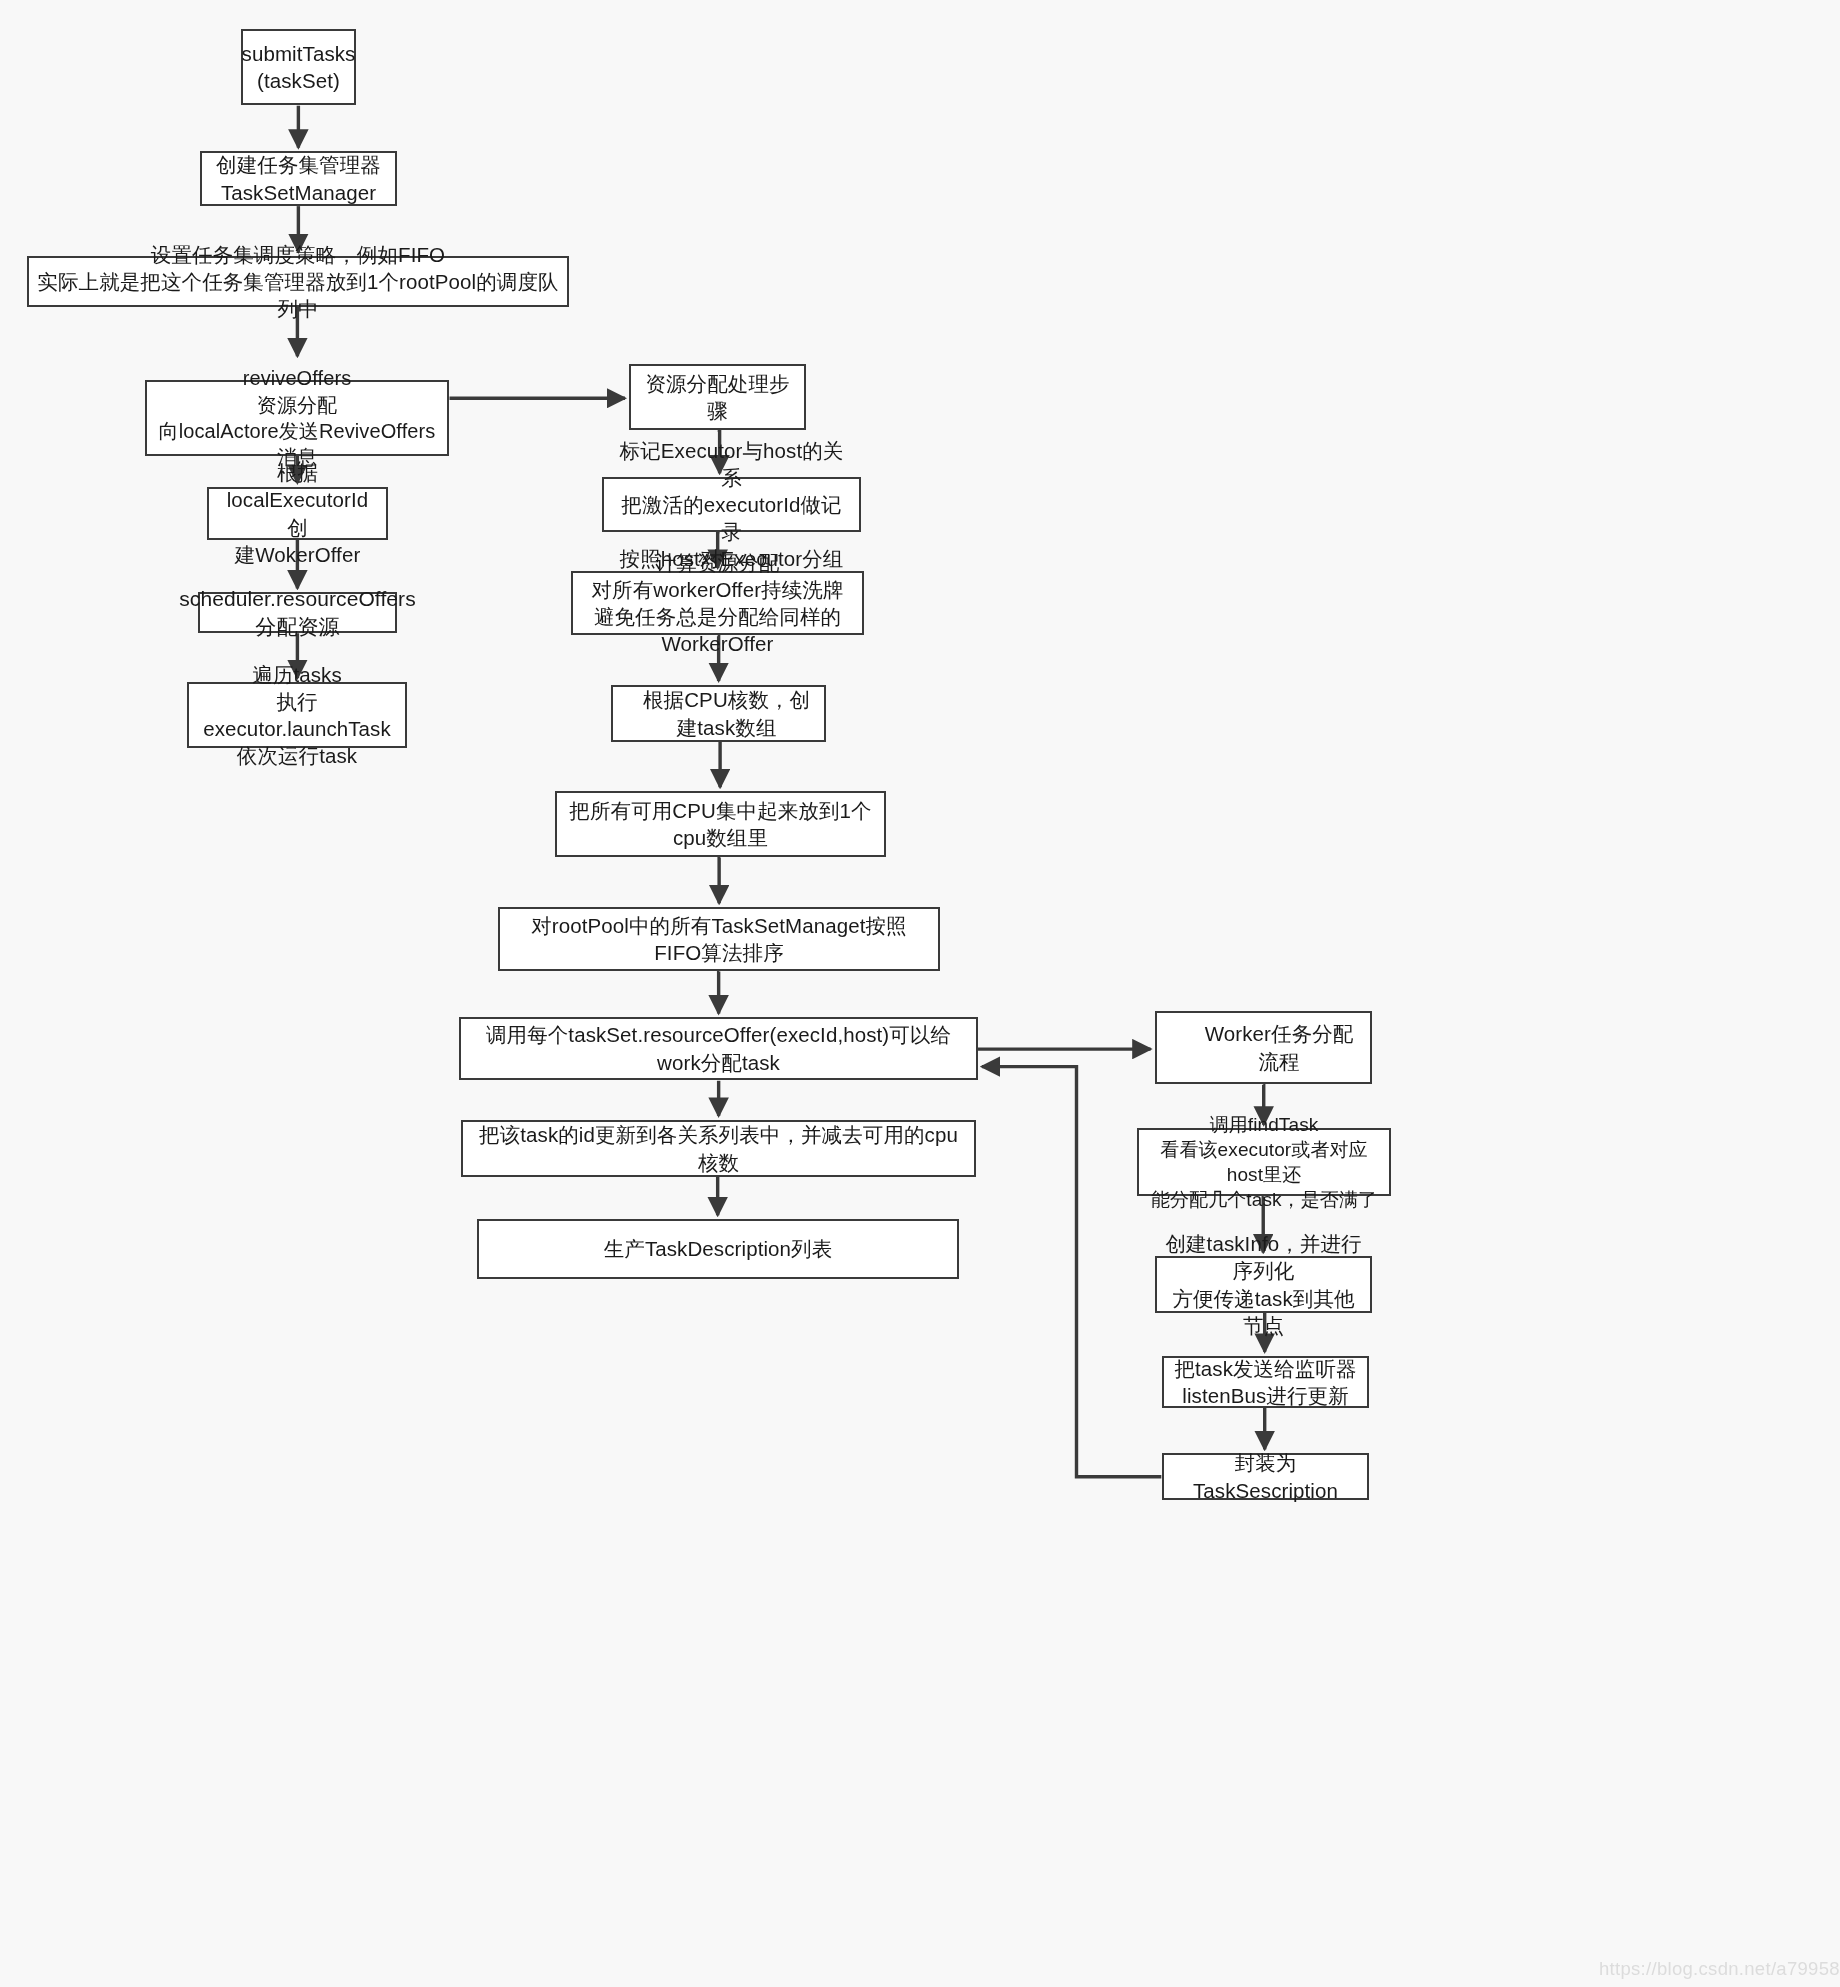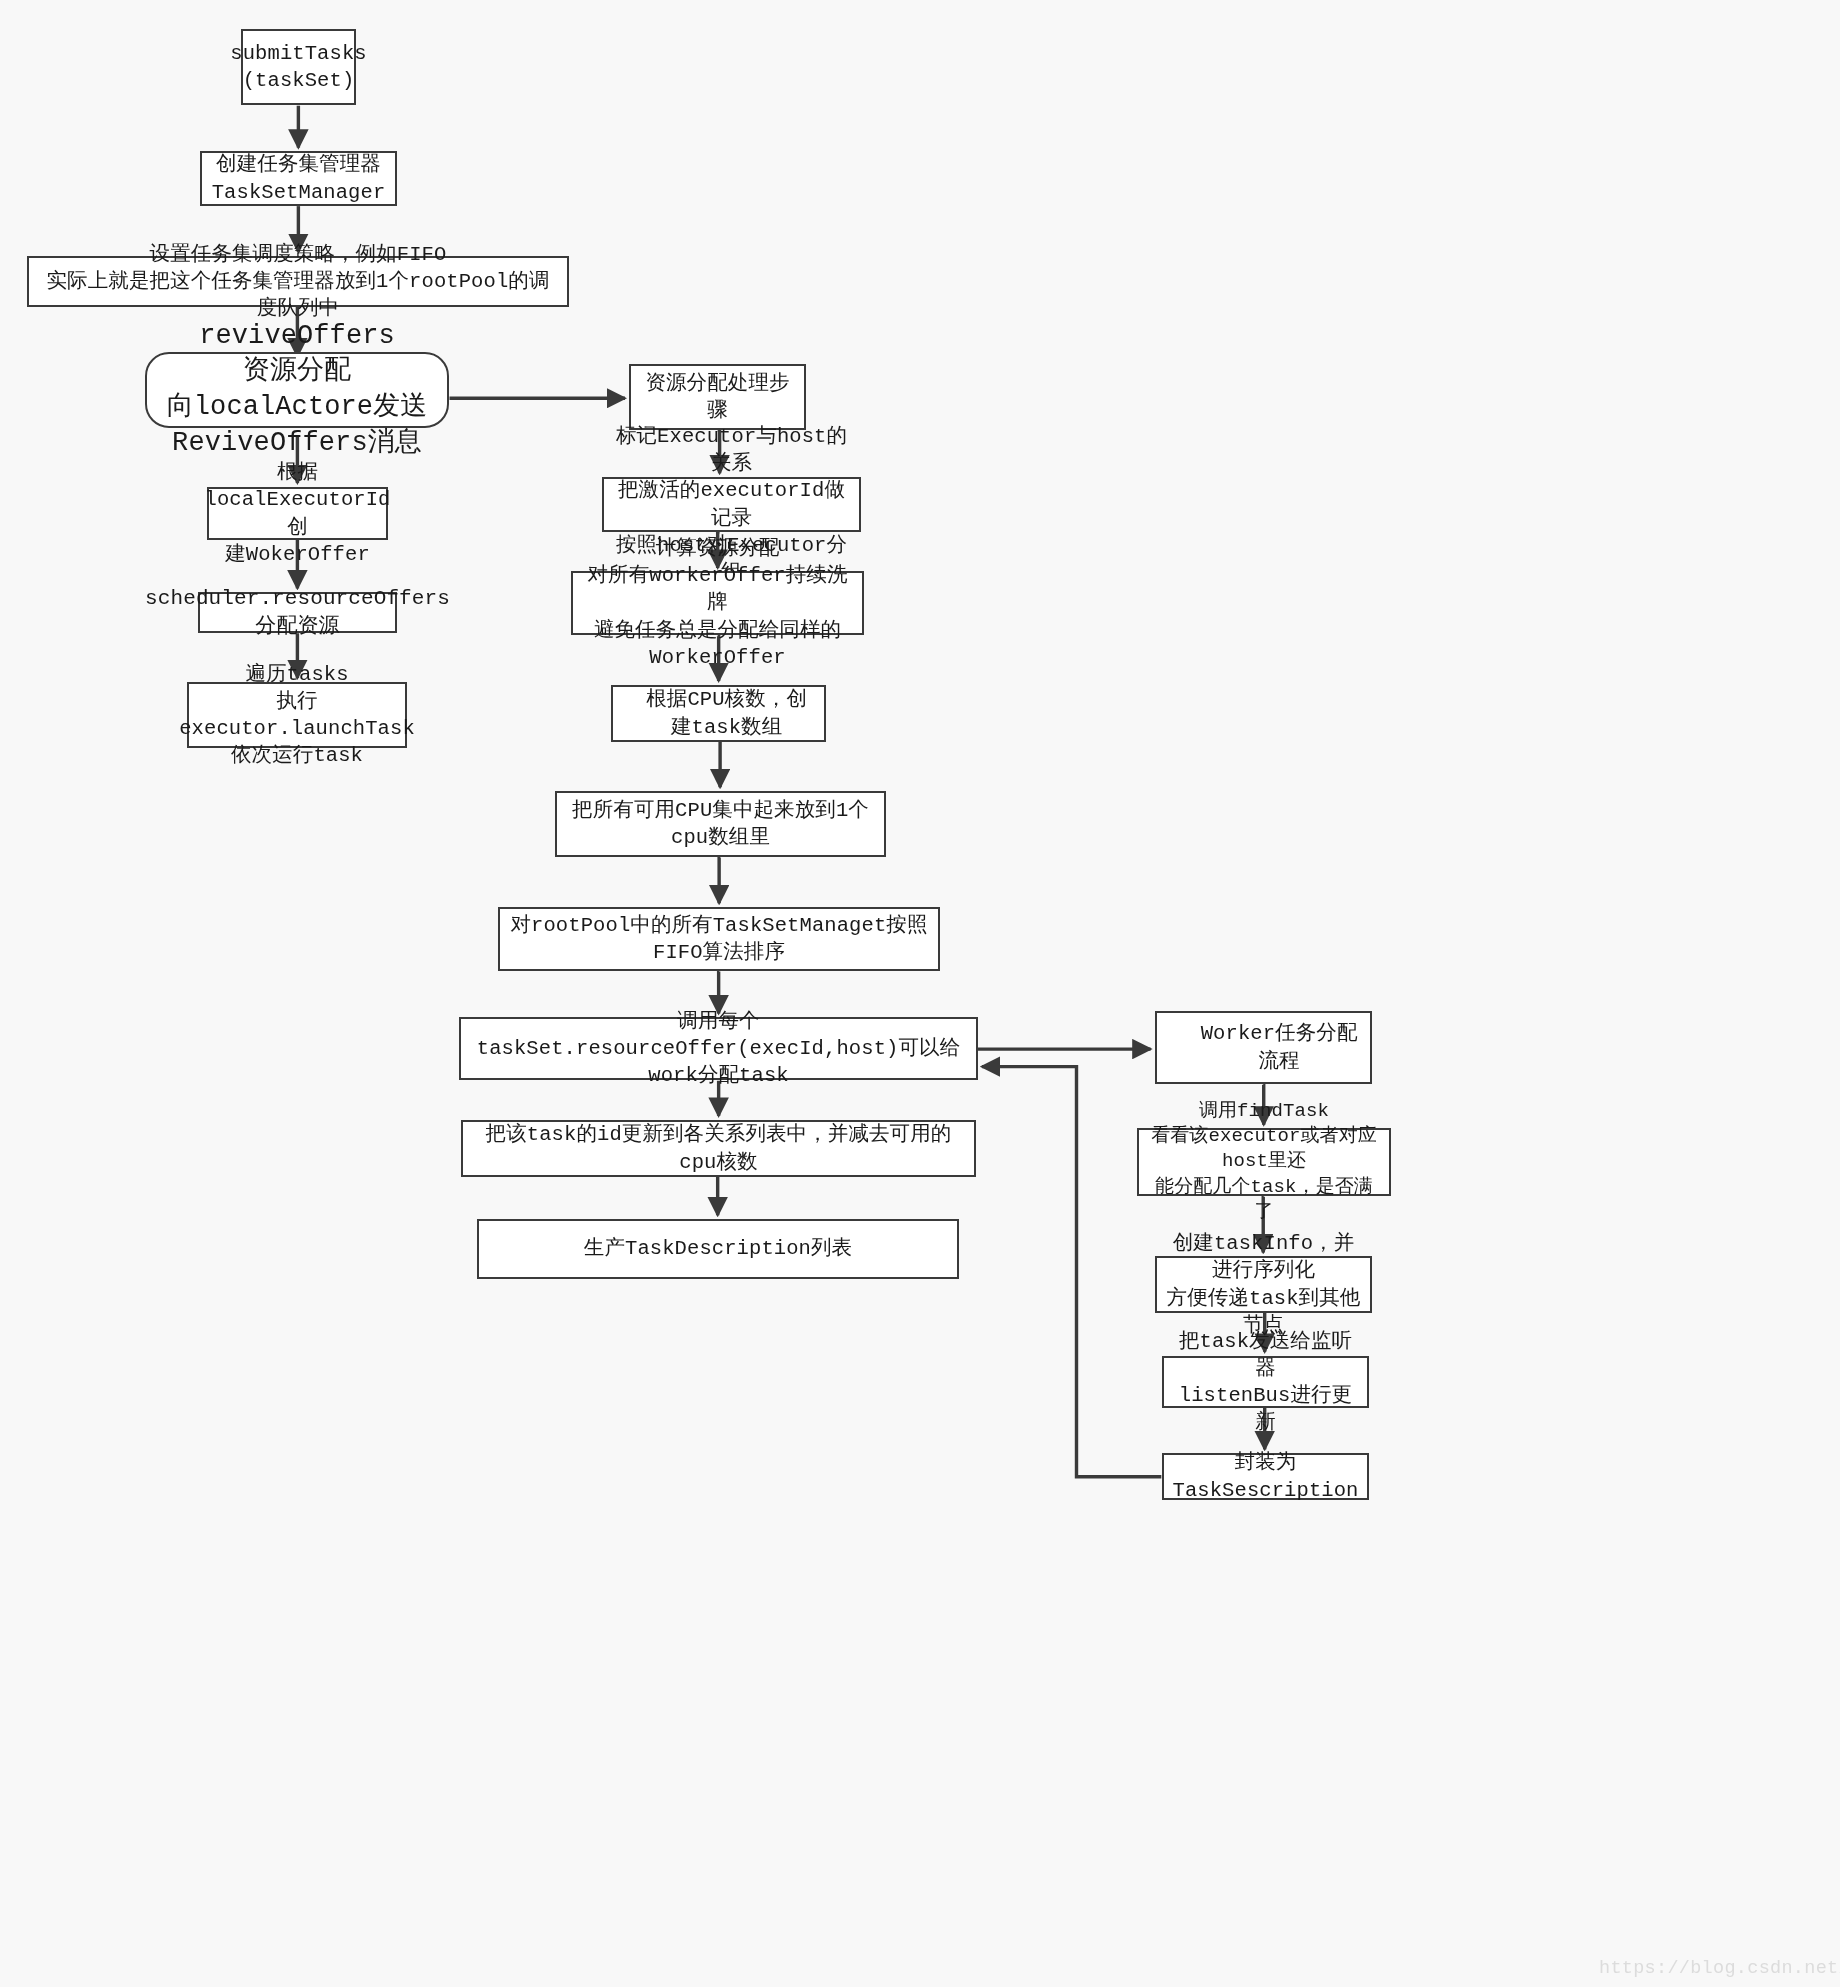--- a/index.html
+++ b/index.html
@@ -13,21 +13,20 @@
     font-family: "Liberation Sans", "DejaVu Sans", sans-serif;
     color: #1f1f1f;
     overflow: hidden;
     position: relative;
   }
   #canvas {
     position: absolute;
     left: 0; top: 0;
     width: 1840px;
     height: 1600px;
-    font-family: Liberation Mono, monospace;
   }
   svg.edges {
     position: absolute;
     left: 0; top: 0;
     width: 1840px;
     height: 1988px;
     pointer-events: none;
   }
   .node {
     position: absolute;
@@ -93,21 +92,21 @@
       </g>
   </svg>
 
   <div id="node-layer">
       <div class="node" style="left: 241px; top: 29px; width: 115px; height: 76px; font-size: 20.5px;"><span class="txt">submitTasks
 (taskSet)</span></div>
       <div class="node" style="left: 200px; top: 151px; width: 197px; height: 55px; font-size: 20.5px;"><span class="txt">创建任务集管理器
 TaskSetManager</span></div>
       <div class="node" style="left: 27px; top: 256px; width: 542px; height: 51px; font-size: 20.5px;"><span class="txt">设置任务集调度策略，例如FIFO
 实际上就是把这个任务集管理器放到1个rootPool的调度队列中</span></div>
-      <div class="node" style="left: 145px; top: 352px; width: 304px; height: 76px; font-size: 27px; border-radius: 24px;"><span class="txt">reviveOffers
+      <div class="node" style="left: 145px; top: 380px; width: 304px; height: 76px; font-size: 20px;"><span class="txt">reviveOffers
 资源分配
 向localActore发送ReviveOffers消息</span></div>
       <div class="node" style="left: 629px; top: 364px; width: 177px; height: 66px; font-size: 20.5px;"><span class="txt">资源分配处理步骤</span></div>
       <div class="node" style="left: 207px; top: 487px; width: 181px; height: 53px; font-size: 20.5px;"><span class="txt">根据localExecutorId创
 建WokerOffer</span></div>
       <div class="node" style="left: 590px; top: 477px; width: 259px; height: 55px; font-size: 20.5px; margin-left: 12px;"><span class="txt">标记Executor与host的关系
 把激活的executorId做记录
 按照host对Executor分组</span></div>
       <div class="node" style="left: 198px; top: 592px; width: 199px; height: 41px; font-size: 21px;"><span class="txt">scheduler.resourceOffers
 分配资源</span></div>

